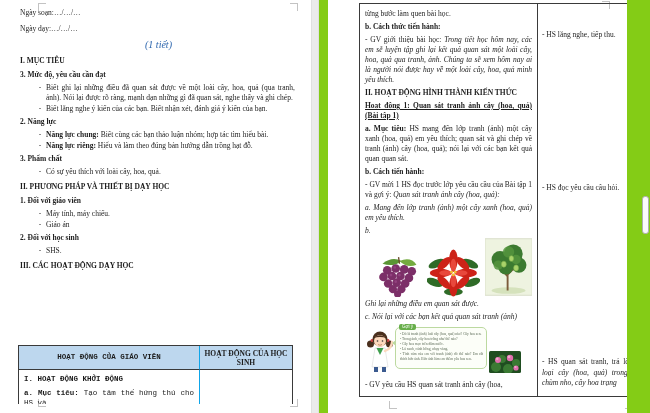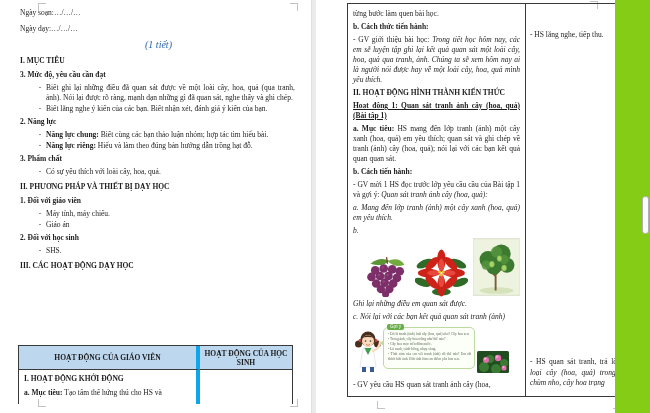--- a/index.html
+++ b/index.html
@@ -1,21 +1,21 @@
 <!DOCTYPE html>
 <html><head>
 <meta charset="utf-8">
 <style>
   html,body{margin:0;padding:0;background:#ffffff;}
   .screen{position:relative;width:650px;height:413px;background:#84cc16;overflow:hidden;
           font-family:"Liberation Serif","DejaVu Serif",serif;color:#1c1c1c;}
   
   .page{position:absolute;top:0;height:413px;background:#fff;overflow:hidden;}
   .page-left{left:0;width:311px;}
-  .page-right{left:316px;width:299px;}
+  .page-right{left:328px;width:299px;}
   .page-gap{position:absolute;left:311px;top:0;width:8px;height:413px;background:#ebebeb;border-left:1px solid #e0e0e0;border-right:1px solid #e0e0e0;box-sizing:border-box;}
   
   .cm{position:absolute;width:7px;height:7px;border:0 solid #c3c3c3;}
   .cm.tl{border-left-width:1px;border-top-width:1px}
   .cm.tr{border-right-width:1px;border-top-width:1px}
   .cm.bl{border-left-width:1px;border-bottom-width:1px}
   .cm.br{border-right-width:1px;border-bottom-width:1px}
   
   .drag-handle{position:absolute;left:3px;top:35px;width:9px;height:18px;
       background-image:radial-gradient(circle,#8d8d8d 0.9px,transparent 1.1px);
@@ -30,21 +30,21 @@
   .h1{font-weight:bold;margin:5px 0 4px;}
   .h2{font-weight:bold;margin:3px 0 3px;}
   .li{display:flex;margin:0 0 1px;}
   .dash{flex:none;width:12px;margin-left:14px;text-align:center;}
   .btxt{flex:1;text-align:justify;padding-right:2px;}
   .lead{font-weight:bold;}
   
   .ltbl{position:absolute;left:18px;top:345px;width:273px;height:58px;border:1px solid #3a3a3a;border-bottom:none;
         display:grid;grid-template-columns:181px 1fr;grid-template-rows:24px 1fr;font-size:7.5px;}
   .lth{background:#bdd7ee;font-weight:bold;text-align:center;padding:2px 3px;box-sizing:border-box;line-height:9px;display:flex;align-items:center;justify-content:center;}
-  .lc1{border-right:4px solid #0ea5e9;}
+  .lc1{border-right:1px solid #0ea5e9;font-family:Liberation Mono, monospace;}
   .lth{border-bottom:1px solid #3a3a3a;}
   .ltd{padding:3px 5px;box-sizing:border-box;line-height:10px;overflow:hidden;}
   .row-title{font-weight:bold;margin:1px 0 4px;}
   
   .rtbl{position:absolute;left:31px;top:3px;width:294px;height:394px;border:1px solid #3a3a3a;
         display:grid;grid-template-columns:178px 1fr;font-size:7.5px;box-sizing:border-box;}
   .gvcell{border-right:1px solid #3a3a3a;padding:5px 5px 3px;position:relative;overflow:hidden;text-align:justify;line-height:10px;}
   .gvcell p{margin:0 0 3px;}
   .hscell{position:relative;padding:4px;line-height:10.5px;}
   .hsnote{position:absolute;left:4px;right:3px;text-align:justify;}
@@ -301,19 +301,20 @@
                 <circle cx="26.4" cy="16" r="1.1"></circle>
             </g>
           </svg>
         </div>
 
         <p class="gv-last">- GV yêu cầu HS quan sát tranh ảnh cây (hoa,</p>
       </div>
 
       <div class="hscell">
         <div class="hsnote n1">- HS lắng nghe, tiếp thu.</div>
+        <div class="hsnote n2">- HS đọc yêu cầu câu hỏi.</div>
         <div class="hsnote n3"><span>- HS quan sát tranh, trả lời:</span> <span class="it">Các loại cây (hoa, quả) trong SGK: chùm nho, cây hoa trạng</span></div>
       </div>
     </div>
   </div>
 
   <div class="scrollbar-thumb"></div>
 </div>
 
 </body></html>

